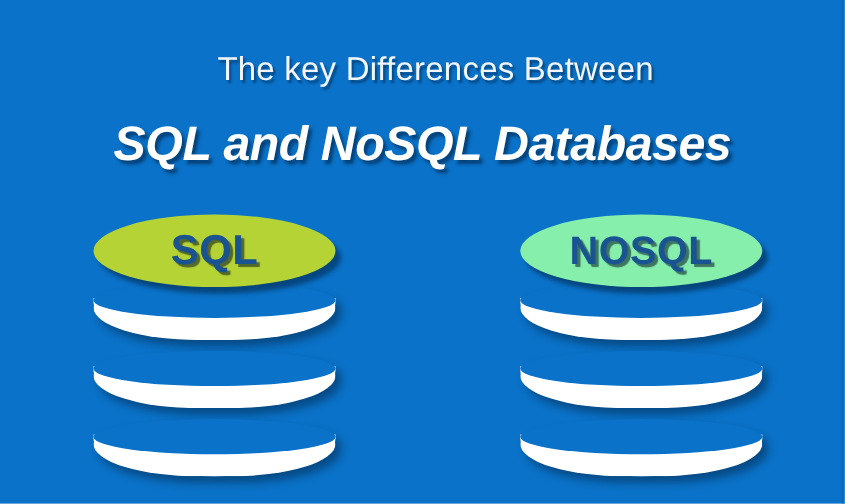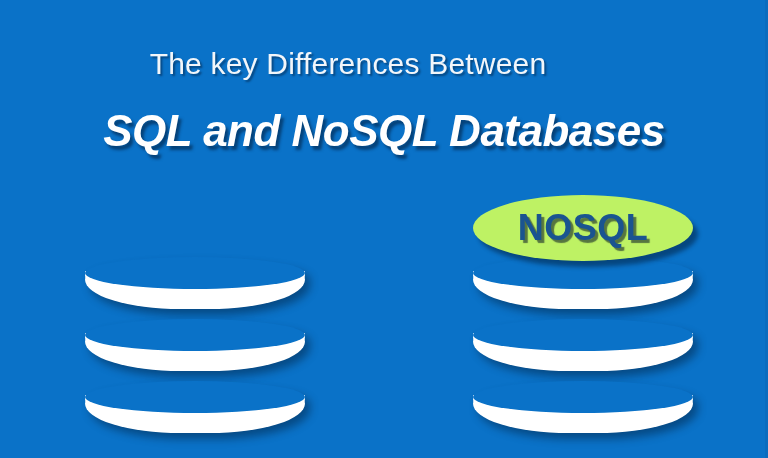--- a/index.html
+++ b/index.html
@@ -31,20 +31,21 @@
     top: 47px;
     left: 0;
     width: 696px;
     text-align: center;
     font-size: 30px;
     font-weight: 400;
     color: #f2f6fa;
     letter-spacing: 0.2px;
     text-shadow: 2px 2px 2px rgba(0, 20, 45, 0.45);
     white-space: nowrap;
+    padding-left: 48px;
   }
   .title {
     position: absolute;
     top: 106px;
     left: 0;
     width: 768px;
     text-align: center;
     font-size: 44px;
     font-weight: 700;
     color: #ffffff;
@@ -134,39 +135,42 @@
 
 <div id="poster" style="background: rgb(10, 114, 200);">
 
   <div class="edge-strip"></div>
 
   <div class="subtitle">The key Differences Between</div>
 
   <div class="title">SQL and NoSQL Databases</div>
 
   <div class="db left">
+    <div class="db-top" style="background: rgb(181, 211, 52);">
+      <span class="db-label" style="color: rgb(26, 84, 144);">SQL</span>
+    </div>
     <div class="db-ring r1">
       <div class="ring-body" style="background: rgb(255, 255, 255);"></div>
       <div class="ring-fill" style="background: rgb(255, 255, 255);"></div>
       <div class="ring-cap" style="background: rgb(10, 114, 200);"></div>
     </div>
     <div class="db-ring r2">
       <div class="ring-body" style="background: rgb(255, 255, 255);"></div>
       <div class="ring-fill" style="background: rgb(255, 255, 255);"></div>
       <div class="ring-cap" style="background: rgb(10, 114, 200);"></div>
     </div>
     <div class="db-ring r3">
       <div class="ring-body" style="background: rgb(255, 255, 255);"></div>
       <div class="ring-fill" style="background: rgb(255, 255, 255);"></div>
       <div class="ring-cap" style="background: rgb(10, 114, 200);"></div>
     </div>
   </div>
 
   <div class="db right">
-    <div class="db-top" style="background: #bef264;">
+    <div class="db-top" style="background: #86efac;">
       <span class="db-label" style="color: rgb(26, 84, 144);">NOSQL</span>
     </div>
     <div class="db-ring r1">
       <div class="ring-body" style="background: rgb(255, 255, 255);"></div>
       <div class="ring-fill" style="background: rgb(255, 255, 255);"></div>
       <div class="ring-cap" style="background: rgb(10, 114, 200);"></div>
     </div>
     <div class="db-ring r2">
       <div class="ring-body" style="background: rgb(255, 255, 255);"></div>
       <div class="ring-fill" style="background: rgb(255, 255, 255);"></div>

